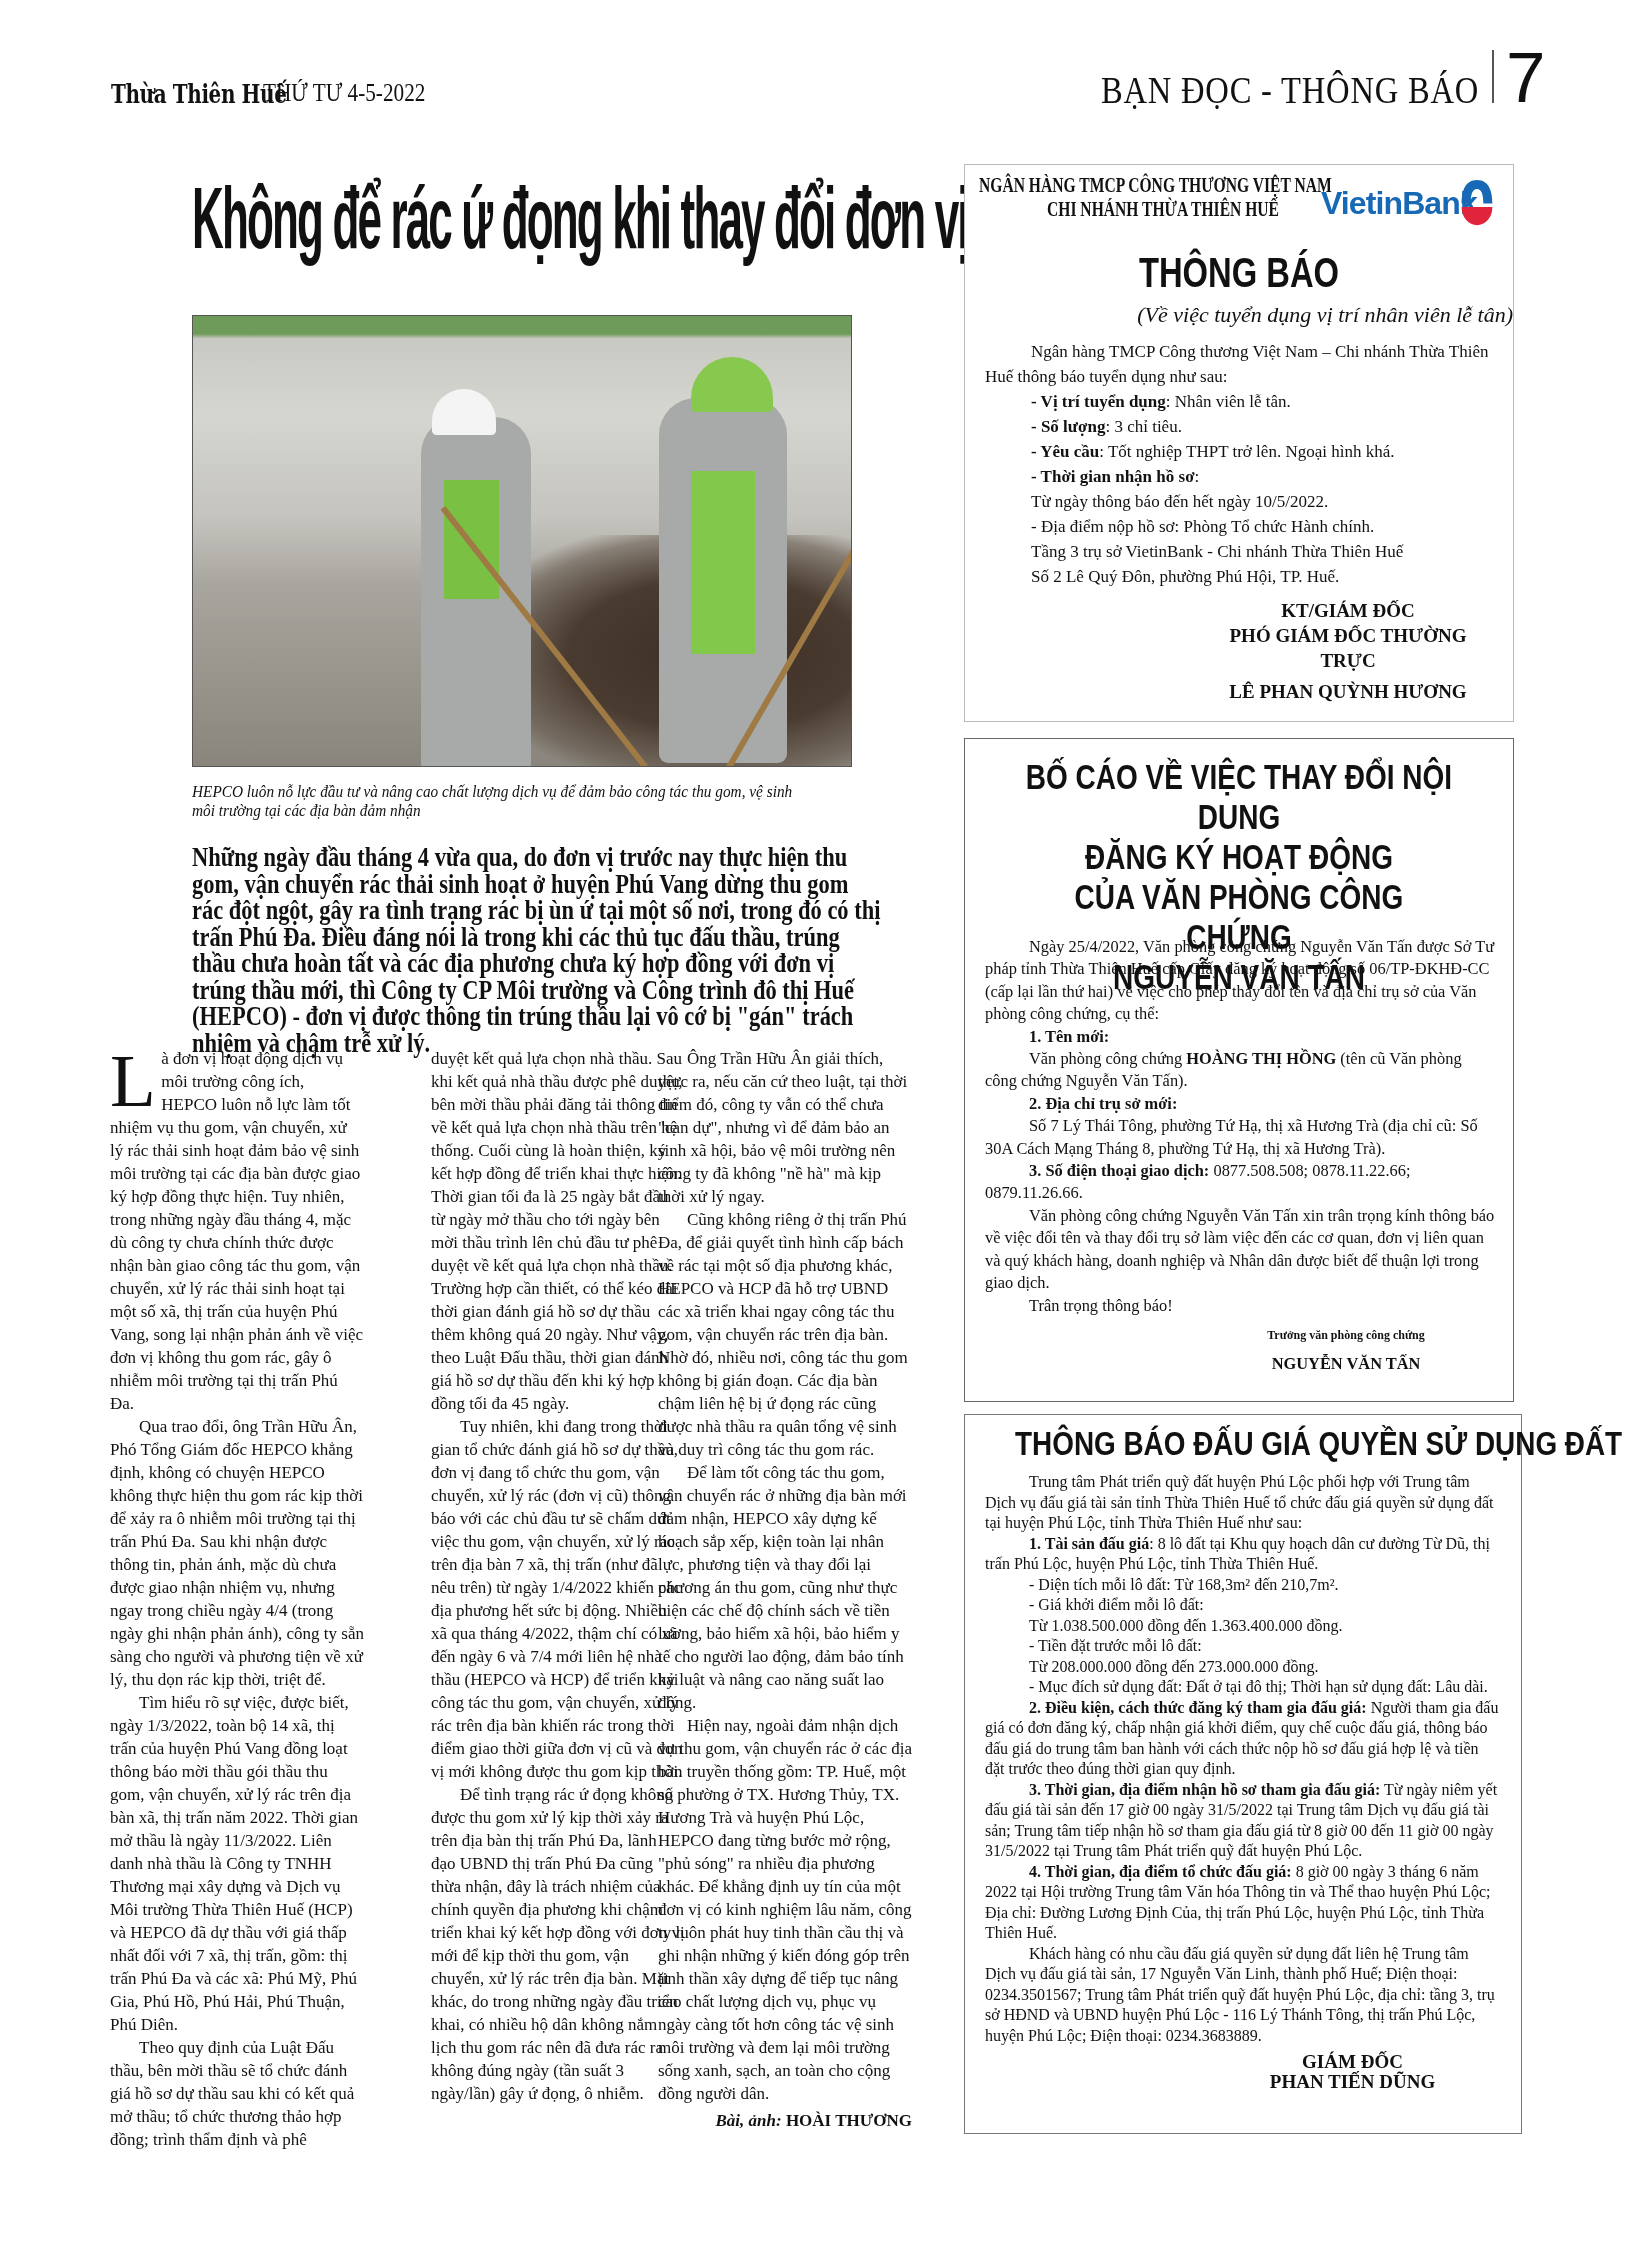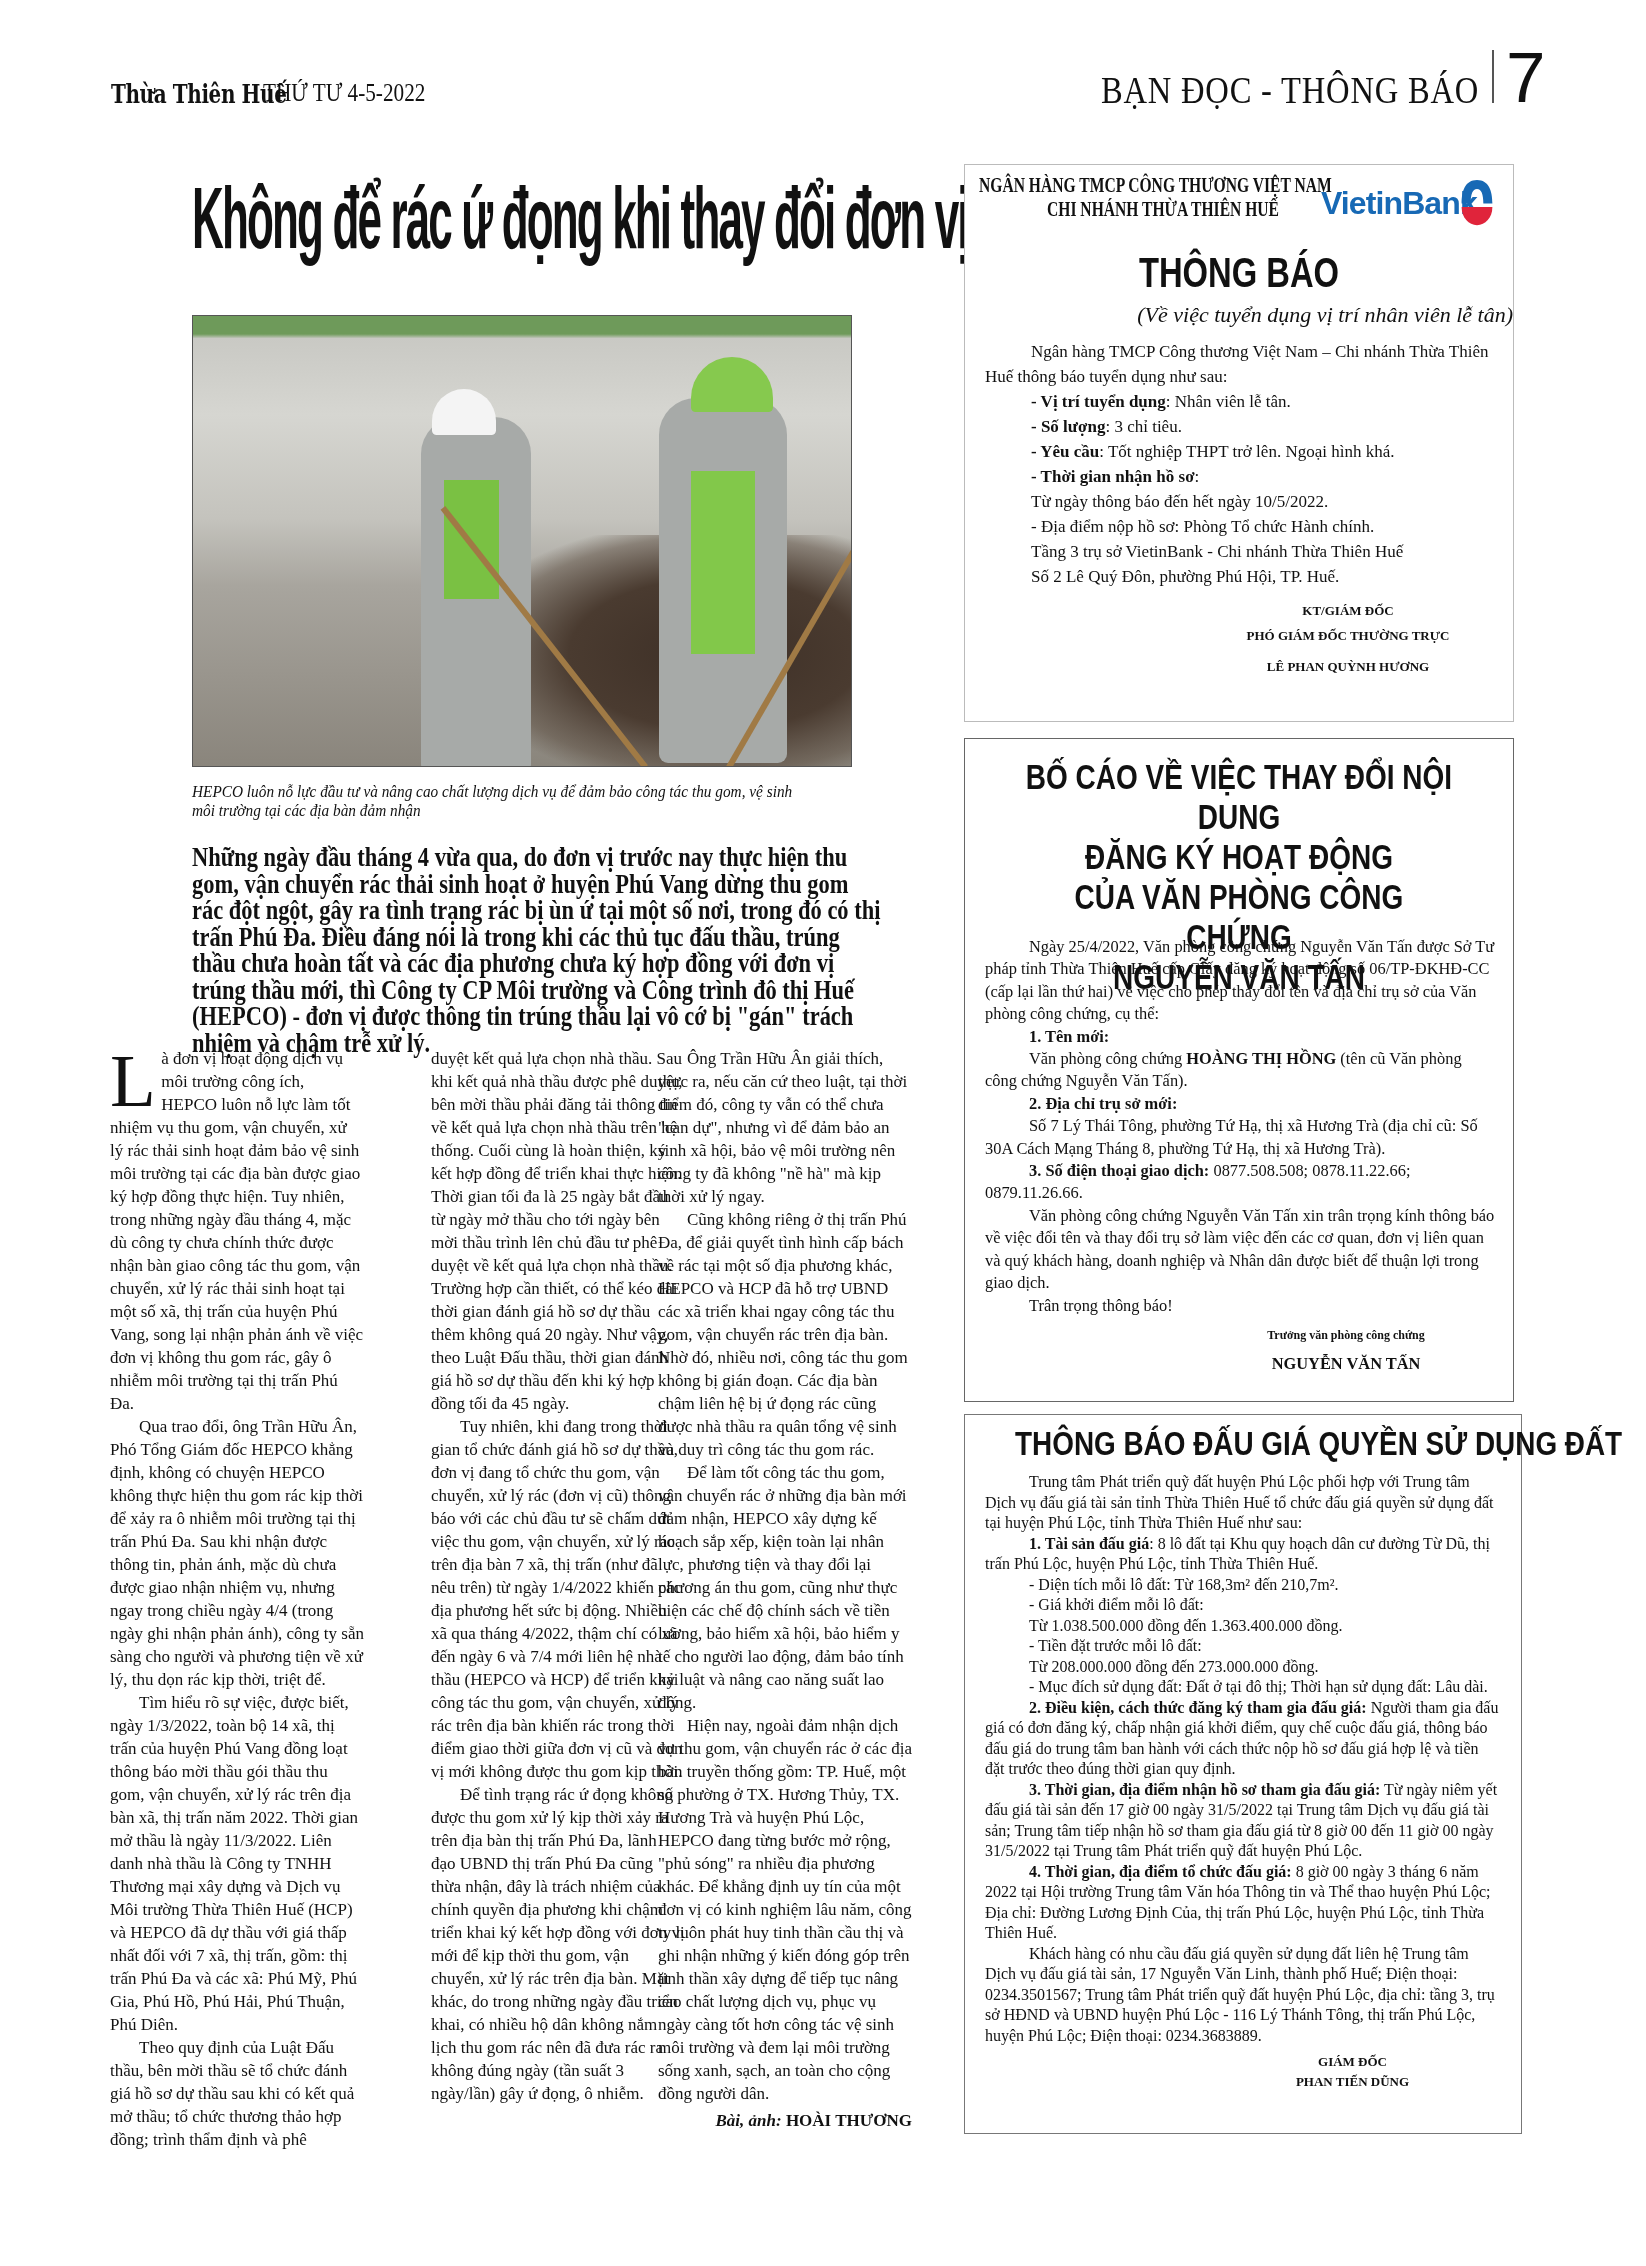--- a/index.html
+++ b/index.html
@@ -47,21 +47,21 @@
   .bank-l2 { position:absolute; left:82px; top:33px; font-size:20px; font-weight:bold; transform:scaleX(0.78); transform-origin:left; white-space:nowrap; }
   .logo { position:absolute; left:356px; top:20px; font-family:"Liberation Sans", sans-serif; font-weight:bold; font-size:32px; color:#1769b5; letter-spacing:-0.9px; }
   .logo-mark { position:absolute; left:493px; top:12.8px; width:38px; height:51px; }
   .box-title { position:absolute; left:0; right:0; text-align:center; font-family:"Liberation Sans", sans-serif; font-weight:bold; }
   .t1 { top:84px; font-size:42px; transform:scaleX(0.78); }
   .sub1 { position:absolute; left:0; right:0; top:137px; text-align:right; font-style:italic; font-size:22px; }
   .btext { position:absolute; font-size:17px; line-height:25px; }
   .b1text { left:20px; top:174px; width:507px; }
   .b1text .ind { padding-left:46px; }
   .b1text .first { text-indent:46px; }
-  .sig { text-align:center; font-weight:bold; font-size:13px; }
+  .sig { text-align:center; font-weight:bold; font-size:19px; }
   .t2 { top:18.3px; font-size:35px; line-height:40px; transform:scaleX(0.80); }
   .b2text { left:20px; top:197px; width:512px; font-size:16.4px; line-height:22.4px; }
   .b2text p { margin:0; text-indent:44px; }
   .t3 { top:9.1px; font-size:34px; transform:scaleX(0.82); white-space:nowrap; }
   .b3text { left:20px; top:57px; width:516px; font-size:16px; line-height:20.5px; }
   .b3text p { margin:0; text-indent:44px; }
   b.h { font-weight:bold; }
 </style>
 </head>
 <body>

